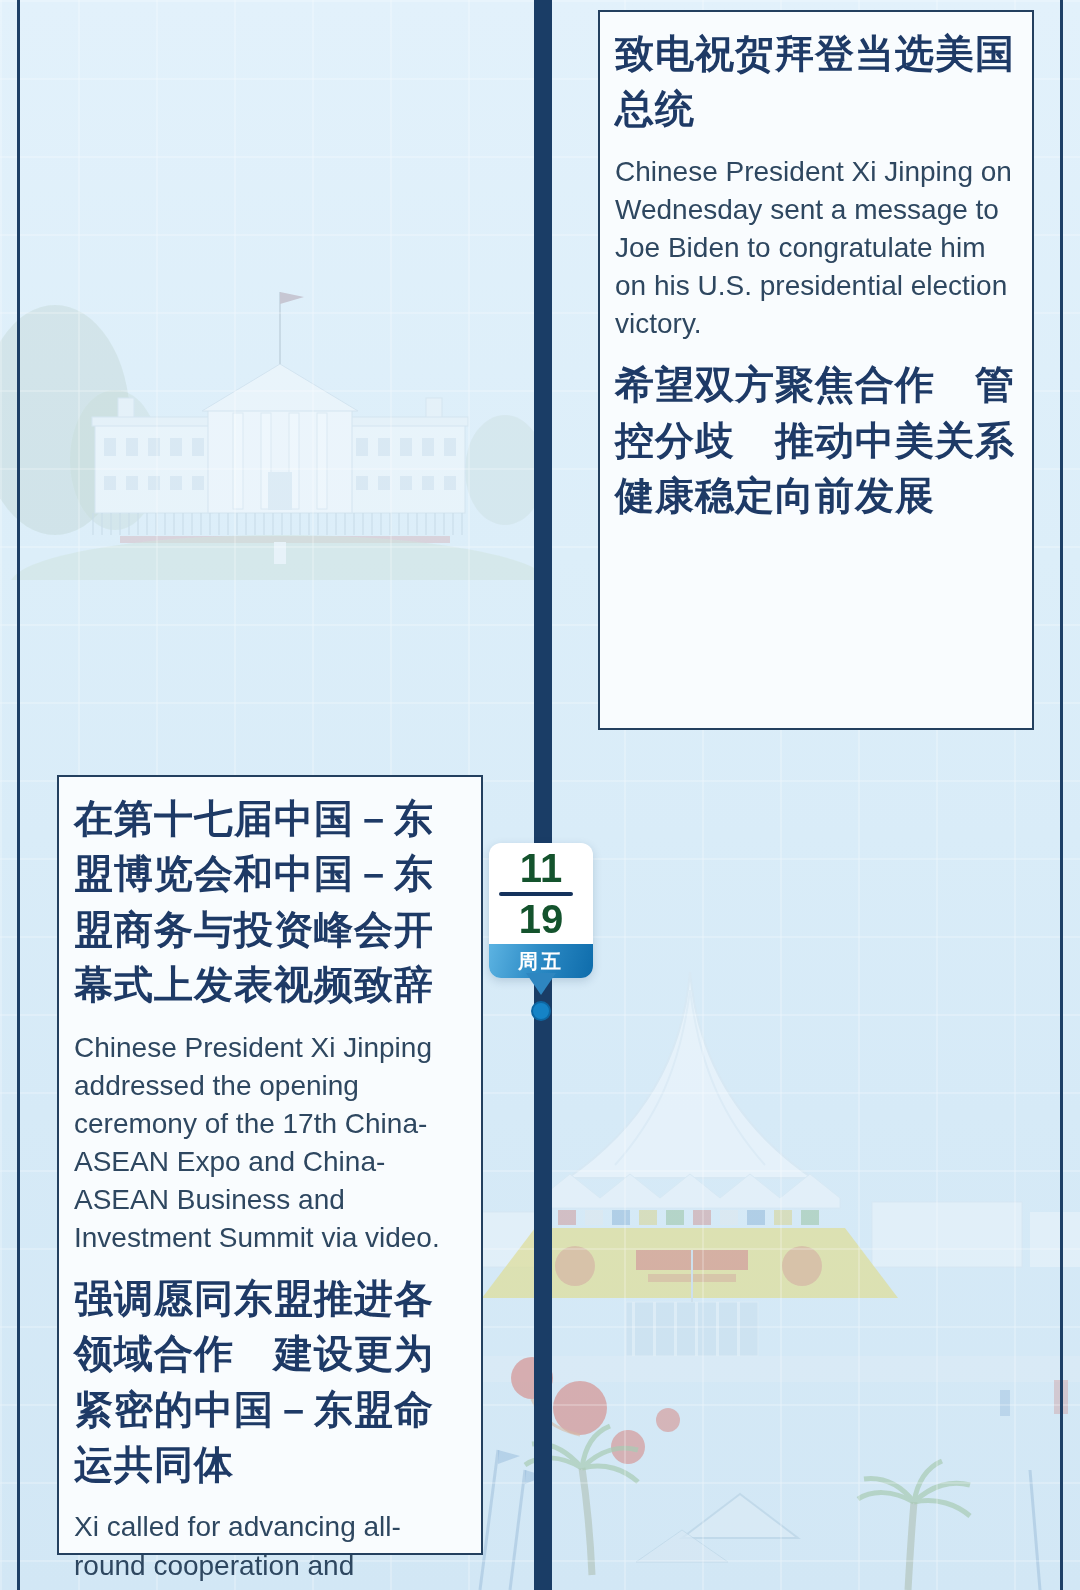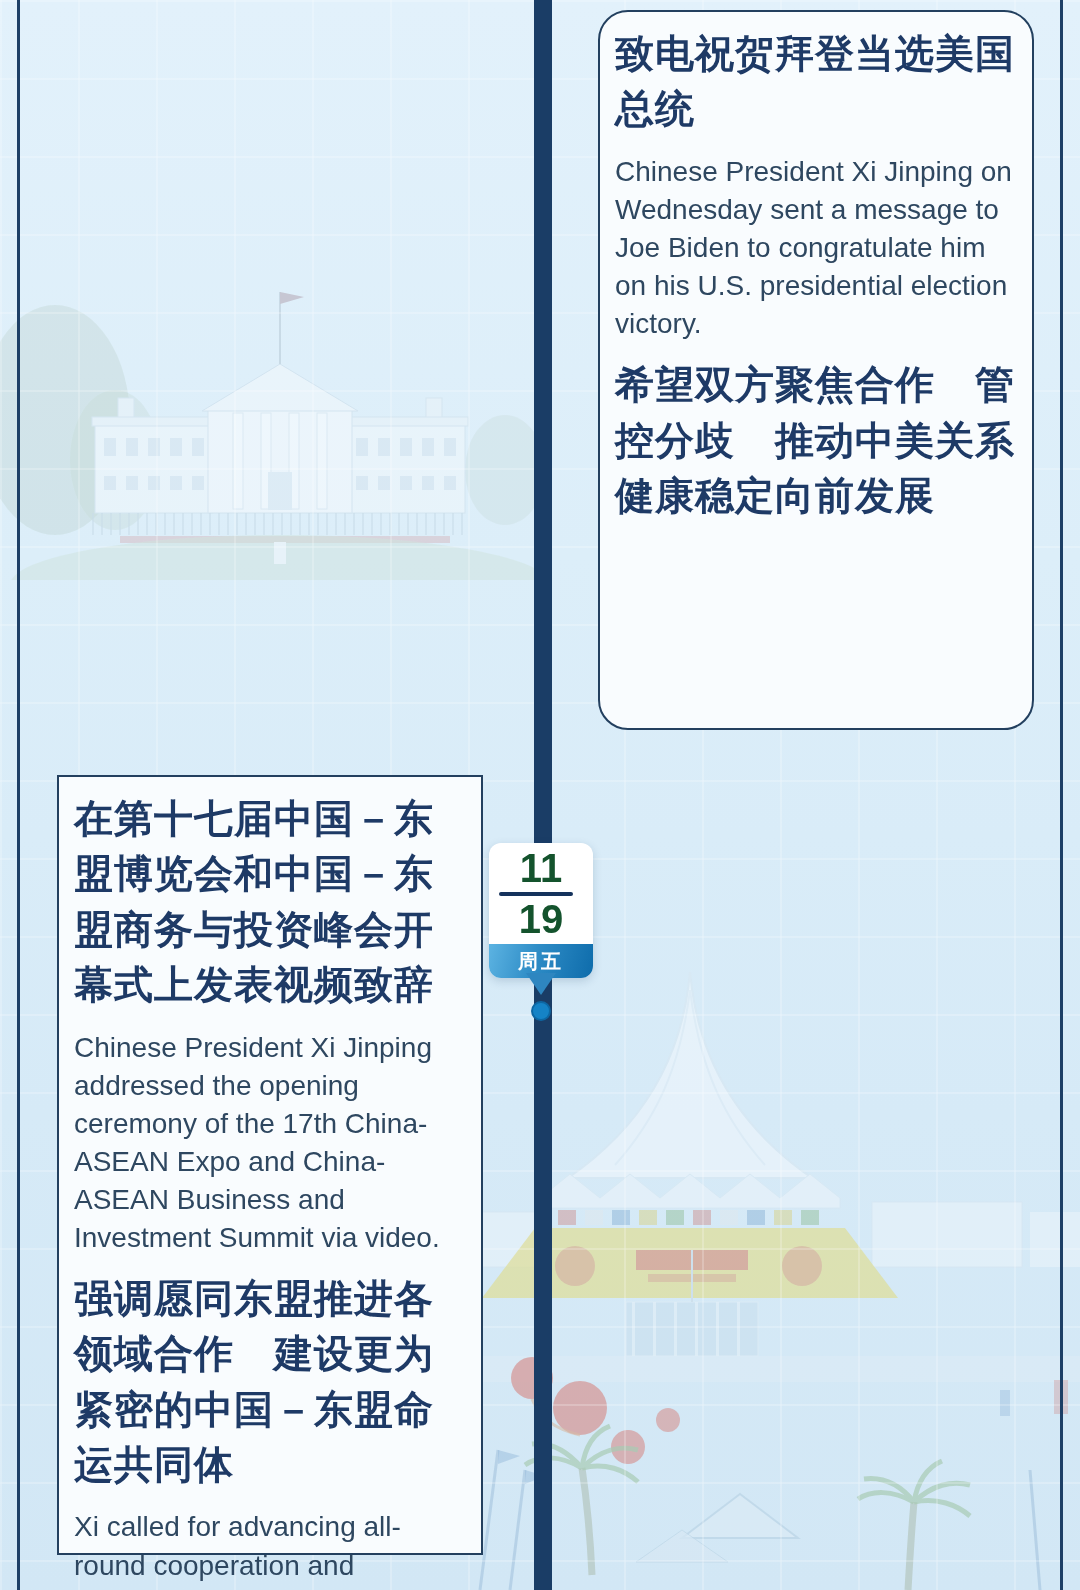--- a/index.html
+++ b/index.html
@@ -24,21 +24,21 @@
   .frame-line{position:absolute;top:0;width:3px;height:100%;background:#1d3f66;z-index:4;}
   .frame-line.left{left:17px;}
   .frame-line.right{left:1060px;}
   .timeline-bar{position:absolute;top:0;left:534px;width:18px;height:100%;background:#1a3d66;z-index:5;}
 
   .card{
     position:absolute;z-index:6;box-sizing:border-box;
     background:#f9fcfe;border:2px solid #23405f;
     padding:10px 15px 8px 15px;
   }
-  .card.us{left:598px;top:10px;width:436px;height:720px;border-radius:30px;}
+  .card.us{left:598px;top:10px;width:436px;height:720px;}
   .card.asean{left:57px;top:775px;width:426px;height:780px;}
 
   .cn-h{
     font-family:"Liberation Serif","DejaVu Serif",serif;
     font-size:39px;line-height:1.42;font-weight:600;
     color:#1e3a66;letter-spacing:1px;margin:4px 0 10px 0;
   }
   .en-p{
     font-size:28px;line-height:1.36;color:#2e4760;margin:16px 0 14px 0;
   }

